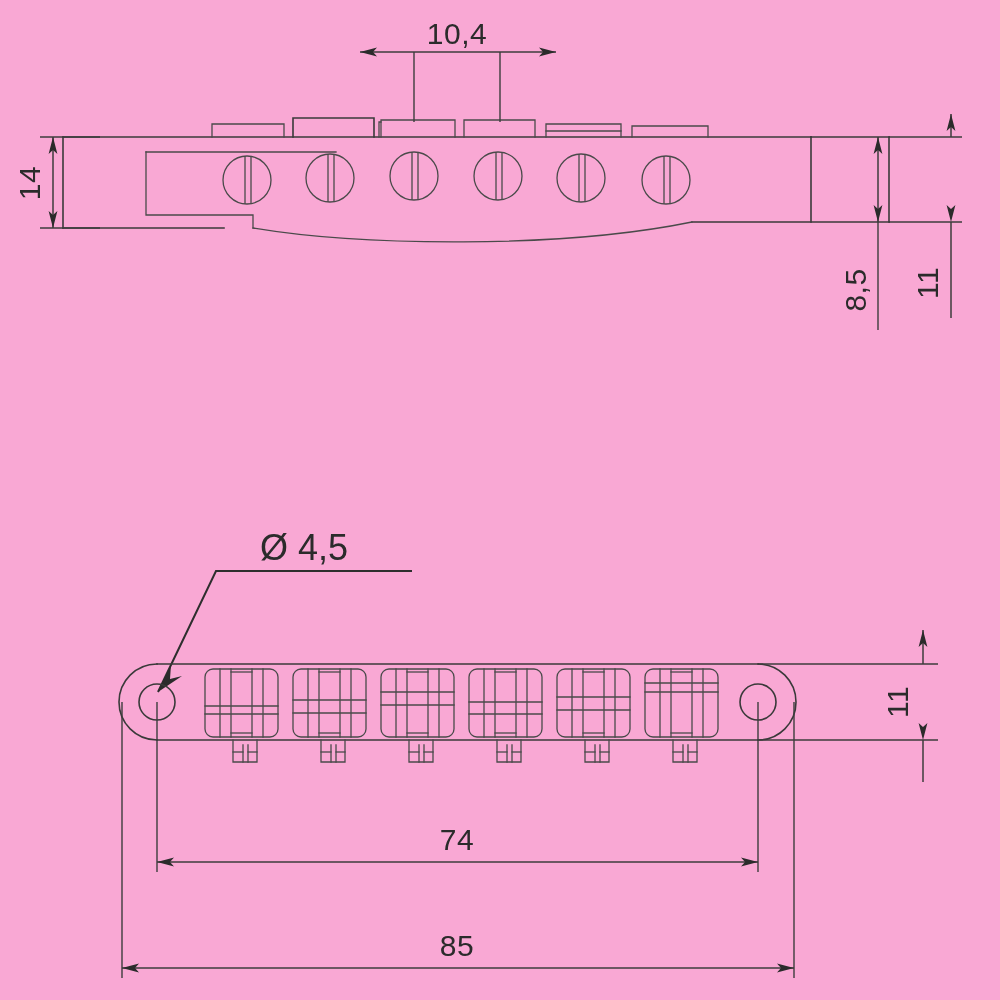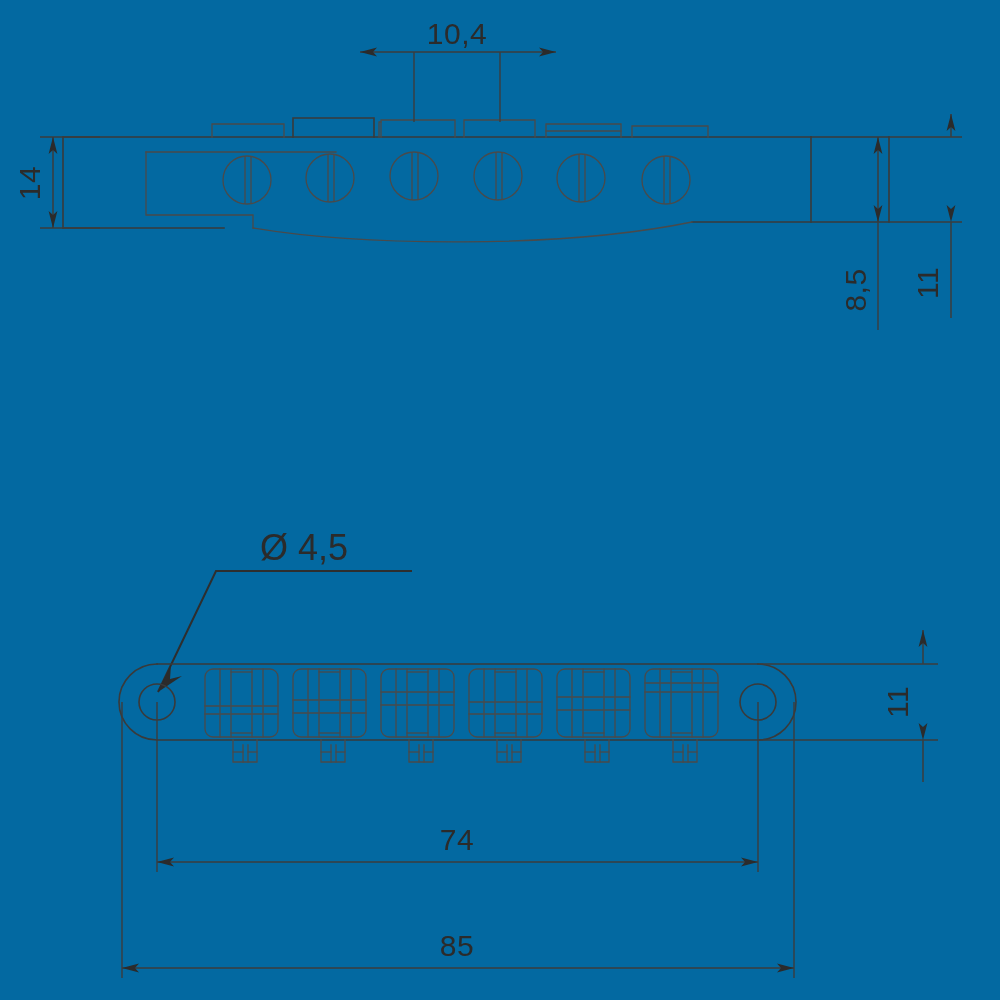--- a/index.html
+++ b/index.html
@@ -8,21 +8,21 @@
     padding: 0;
     background: #ffffff;
   }
   body {
     font-family: "Liberation Sans", sans-serif;
   }
   #drawing-root {
     position: relative;
     width: 1000px;
     height: 1000px;
-    background: #0369a1;
+    background: #f9a8d4;
     overflow: hidden;
   }
   svg#drawing-svg {
     display: block;
     width: 1000px;
     height: 1000px;
   }
   .ln {
     stroke: #3a3a3a;
     stroke-width: 1.6;

